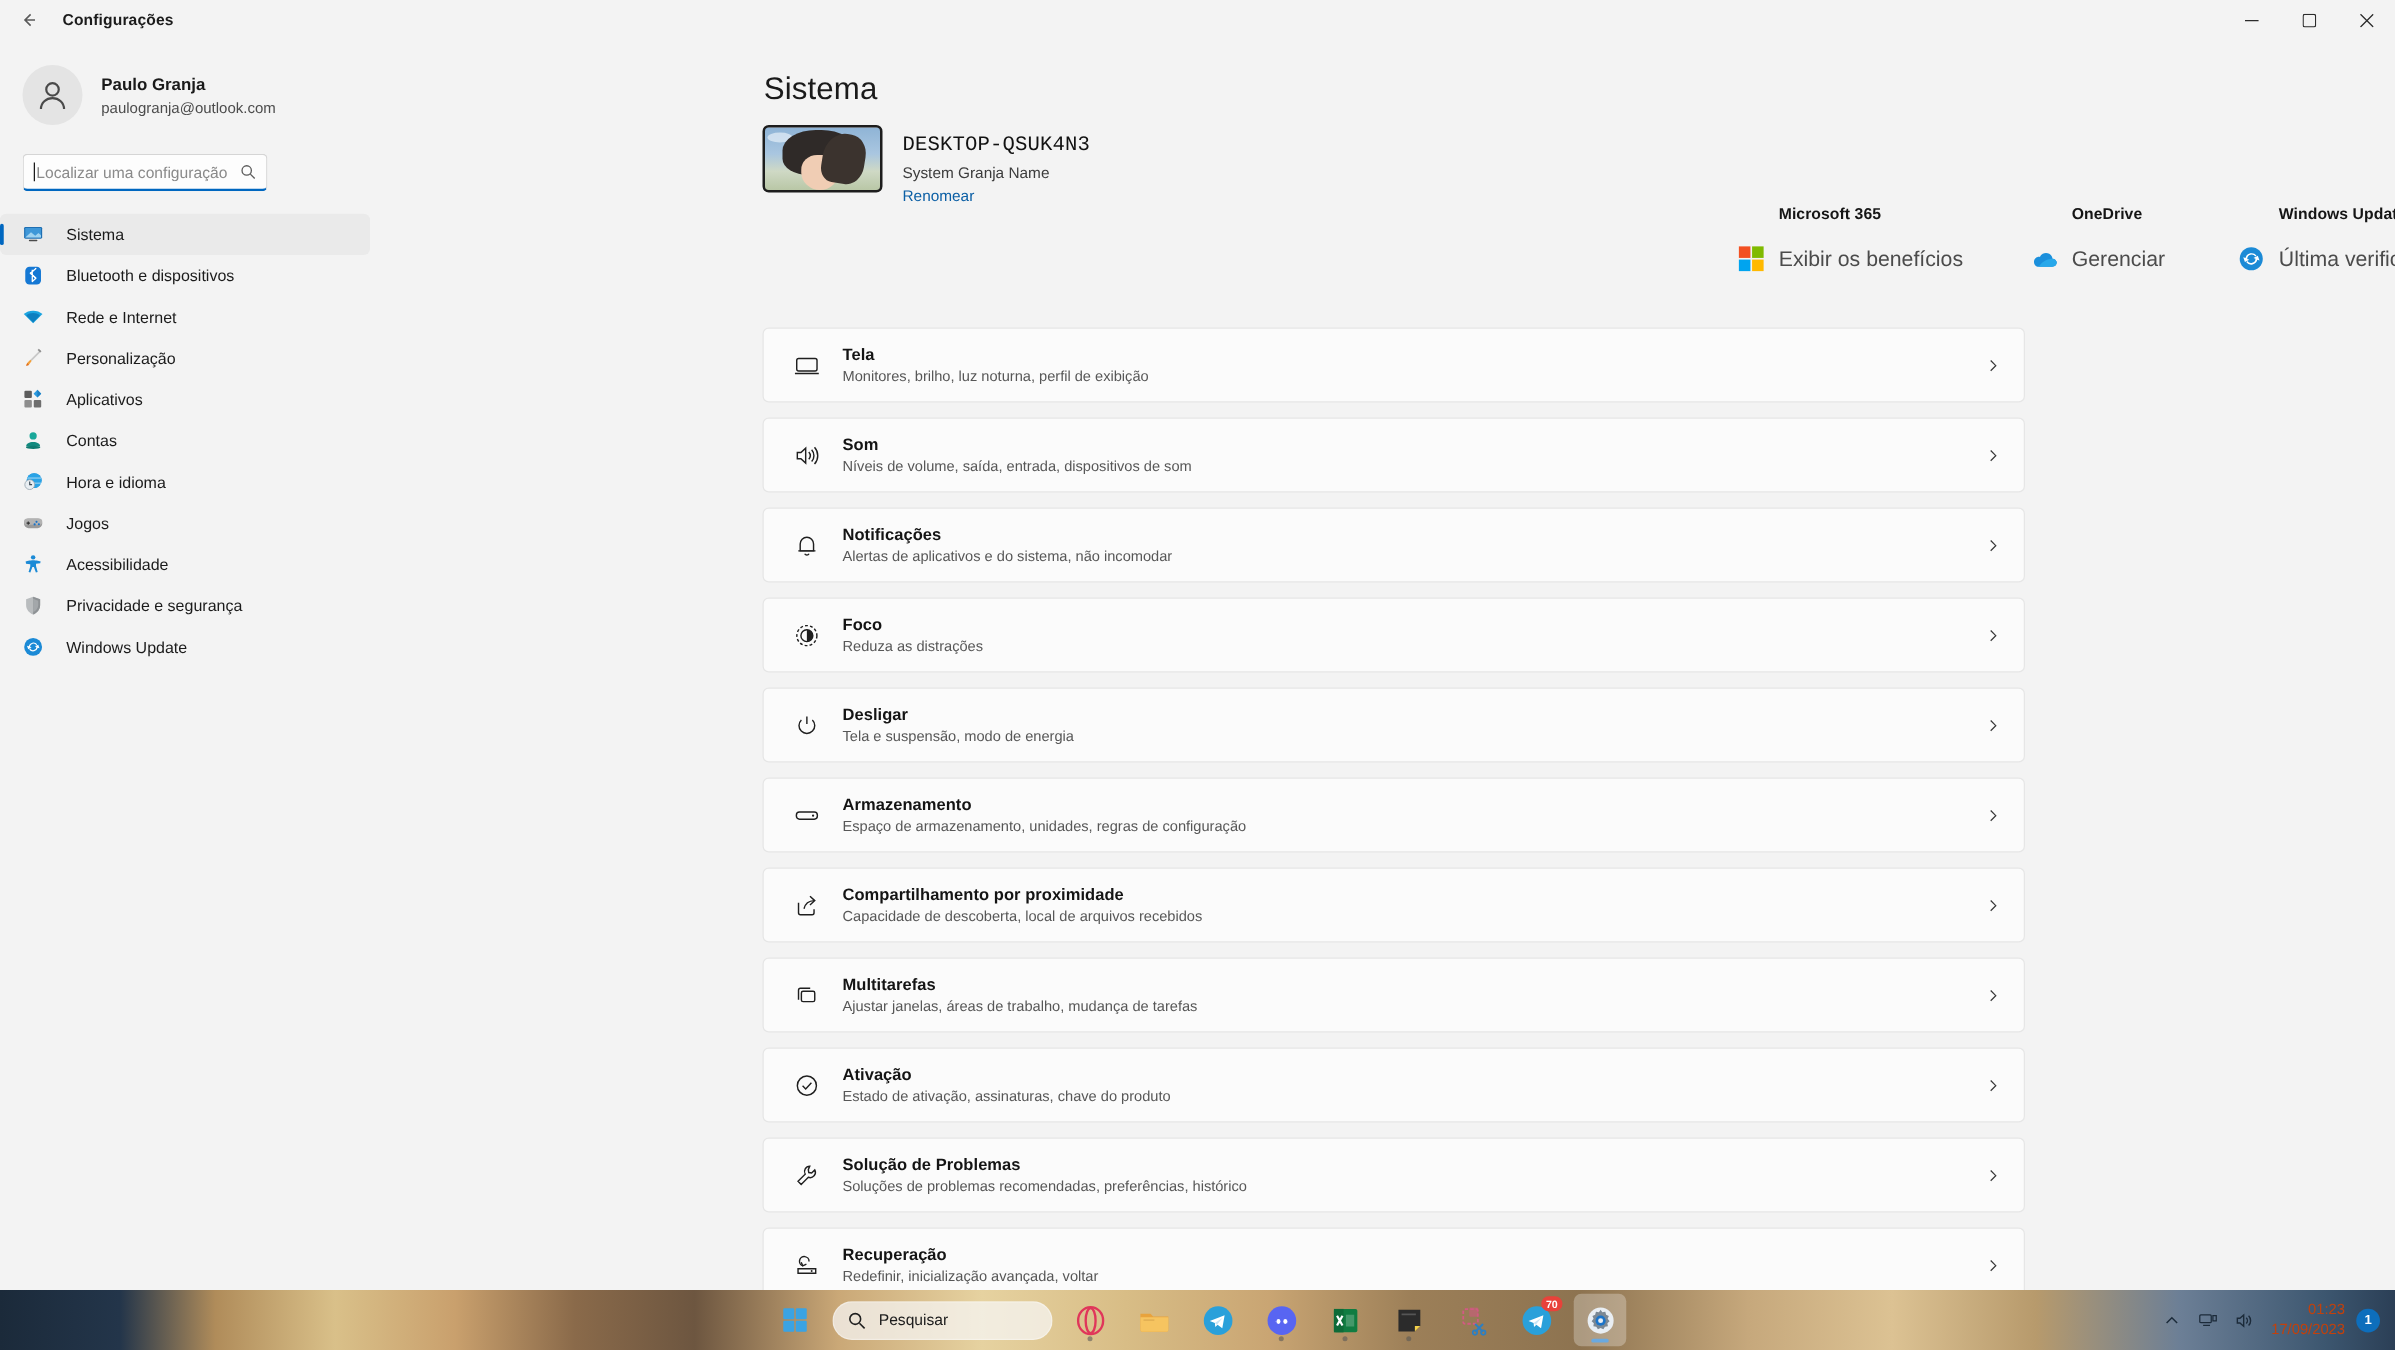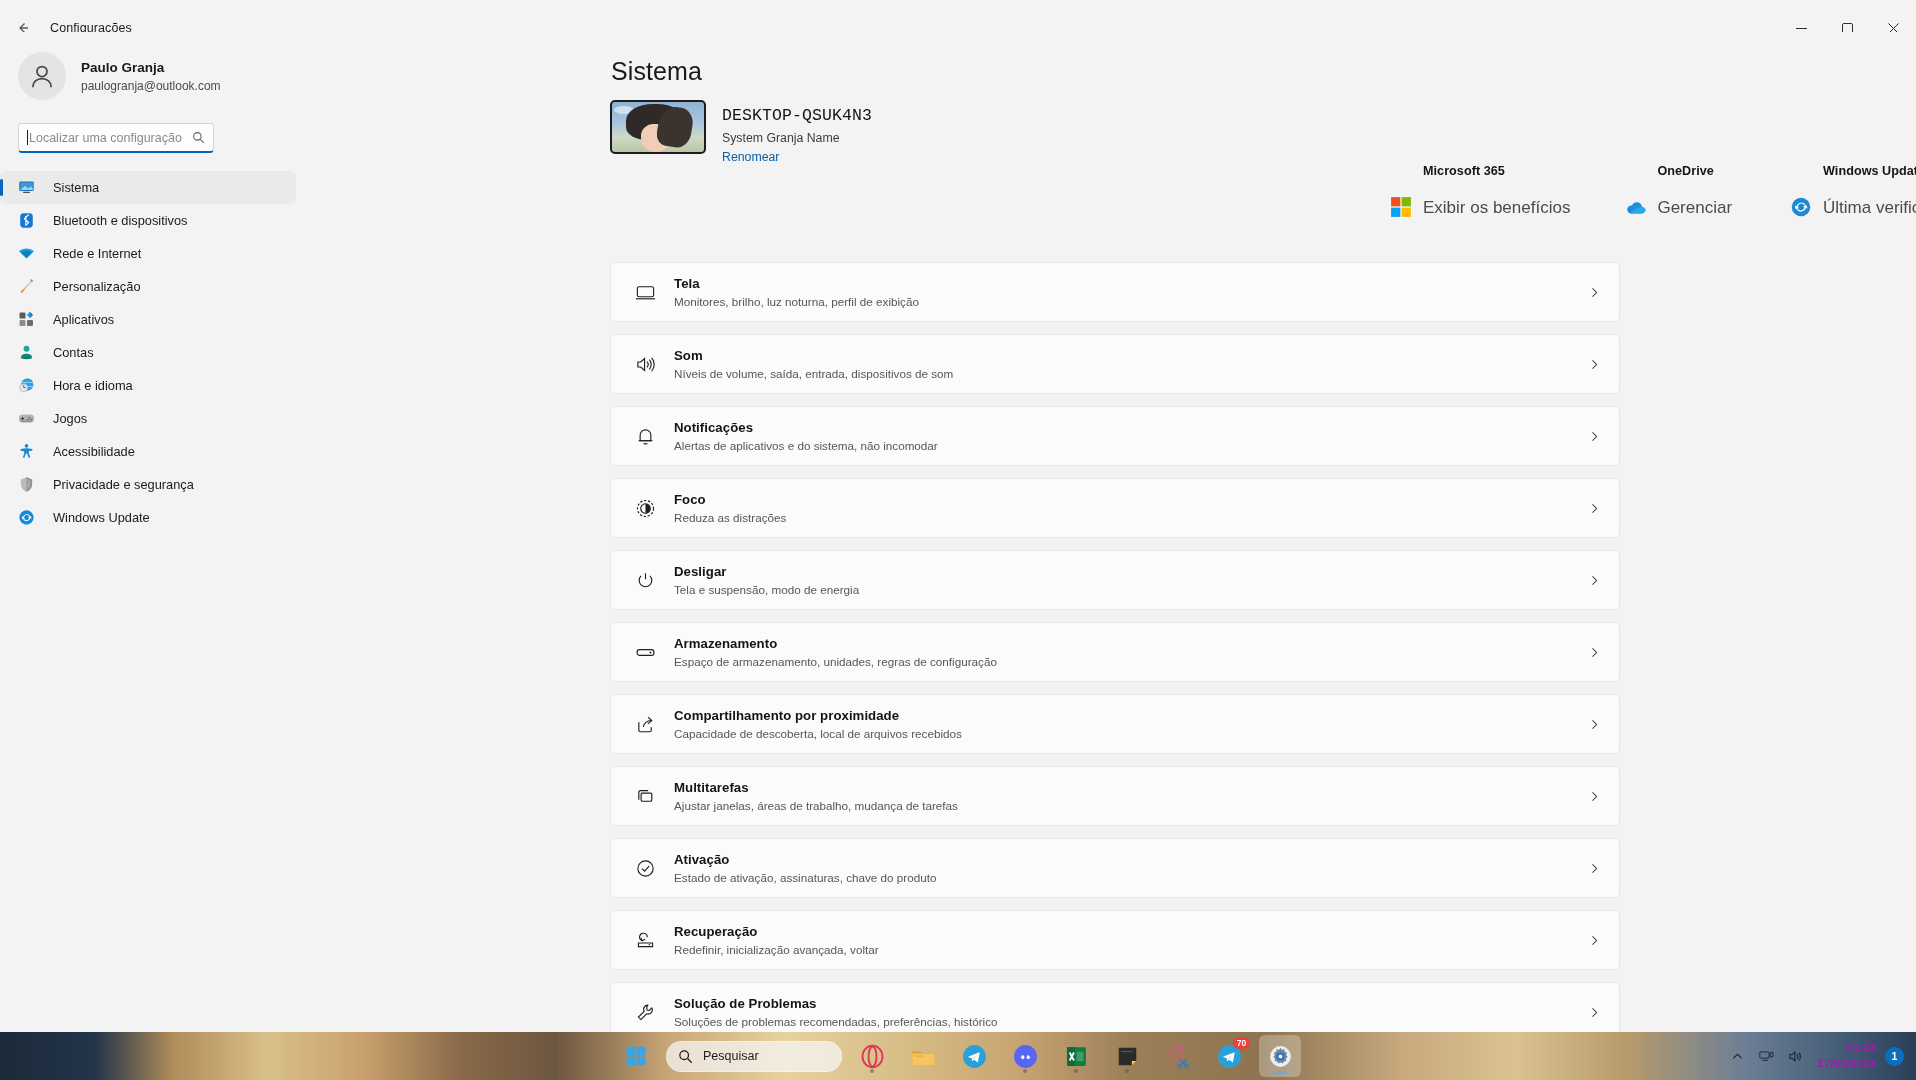--- a/index.html
+++ b/index.html
@@ -13,24 +13,24 @@
   
   #window {
     position: absolute; left: 0; top: 0;
     width: 1916px; height: 1032px;
     background: #f3f3f3;
     overflow: hidden;
   }
 
   
   #titlebar {
-    position: absolute; left: 0; top: 12px;
+    position: absolute; left: 0; top: 0;
     width: 1916px; height: 32px;
     background: #f3f3f3;
-    display: flex; align-items: center;
+    display: flex; align-items: center; font-weight: bold;
   }
   #back-btn {
     width: 34px; height: 30px; margin-left: 6px;
     display: flex; align-items: center; justify-content: center;
     border-radius: 4px; color: #5a5a5a;
   }
   #back-btn svg { width: 16px; height: 16px; }
   #app-title {
     margin-left: 10px; font-size: 12.5px; color: #1b1b1b;
     letter-spacing: .1px;
@@ -303,22 +303,21 @@
     height: 48px; display: flex; align-items: center; gap: 0px;
   }
   .tray-btn {
     height: 40px; padding: 0 7px; border-radius: 5px;
     display: flex; align-items: center; justify-content: center;
     color: #1c2b3a;
   }
   .tray-btn svg { width: 15px; height: 15px; }
   #clock {
     text-align: right; padding: 0 9px 0 7px;
-    color: #a21caf;
-    font-weight: bold;
+    color: #c2410c;
   }
   #clock-time { font-size: 11.8px; line-height: 1.35; }
   #clock-date { font-size: 11.8px; line-height: 1.35; }
   #notif-badge {
     width: 19px; height: 19px; border-radius: 50%;
     background: #0d6ebc; color: #fff;
     font-size: 10.5px; font-weight: 700;
     display: flex; align-items: center; justify-content: center;
     margin-right: 4px;
   }
@@ -718,45 +717,45 @@
           </div>
           <div class="row-chev">
             <svg viewBox="0 0 16 16" fill="none" stroke="currentColor" stroke-width="1.25">
               <path d="M5.6 3l5 5-5 5"></path>
             </svg>
           </div>
         </div>
         <div class="row">
           <div class="row-ico">
             <svg viewBox="0 0 22 22" fill="none" stroke="currentColor" stroke-width="1.2">
+              <path d="M13.4 3.2a4.4 4.4 0 00-3.8 6.6l-6 6 2.6 2.6 6-6a4.4 4.4 0 005.4-6.2l-2.6 2.6-2.4-.4-.4-2.4z"></path>
+            </svg>
+          </div>
+          <div class="row-text">
+            <div class="row-title">Solução de Problemas</div>
+            <div class="row-sub">Soluções de problemas recomendadas, preferências, histórico</div>
+          </div>
+          <div class="row-chev">
+            <svg viewBox="0 0 16 16" fill="none" stroke="currentColor" stroke-width="1.25">
+              <path d="M5.6 3l5 5-5 5"></path>
+            </svg>
+          </div>
+        </div>
+        <div class="row">
+          <div class="row-ico">
+            <svg viewBox="0 0 22 22" fill="none" stroke="currentColor" stroke-width="1.2">
               <path d="M3.6 13.6h14.8v3.8H3.6z"></path>
               <circle cx="15" cy="15.5" r=".8" fill="currentColor" stroke="none"></circle>
               <path d="M7.6 11.2a4 4 0 115.2-3.6"></path>
               <path d="M6.2 8.2l1.4 3 3-1.4"></path>
             </svg>
           </div>
           <div class="row-text">
             <div class="row-title">Recuperação</div>
             <div class="row-sub">Redefinir, inicialização avançada, voltar</div>
-          </div>
-          <div class="row-chev">
-            <svg viewBox="0 0 16 16" fill="none" stroke="currentColor" stroke-width="1.25">
-              <path d="M5.6 3l5 5-5 5"></path>
-            </svg>
-          </div>
-        </div>
-        <div class="row">
-          <div class="row-ico">
-            <svg viewBox="0 0 22 22" fill="none" stroke="currentColor" stroke-width="1.2">
-              <path d="M13.4 3.2a4.4 4.4 0 00-3.8 6.6l-6 6 2.6 2.6 6-6a4.4 4.4 0 005.4-6.2l-2.6 2.6-2.4-.4-.4-2.4z"></path>
-            </svg>
-          </div>
-          <div class="row-text">
-            <div class="row-title">Solução de Problemas</div>
-            <div class="row-sub">Soluções de problemas recomendadas, preferências, histórico</div>
           </div>
           <div class="row-chev">
             <svg viewBox="0 0 16 16" fill="none" stroke="currentColor" stroke-width="1.25">
               <path d="M5.6 3l5 5-5 5"></path>
             </svg>
           </div>
         </div>
       </div>
   </div>
 </div>

